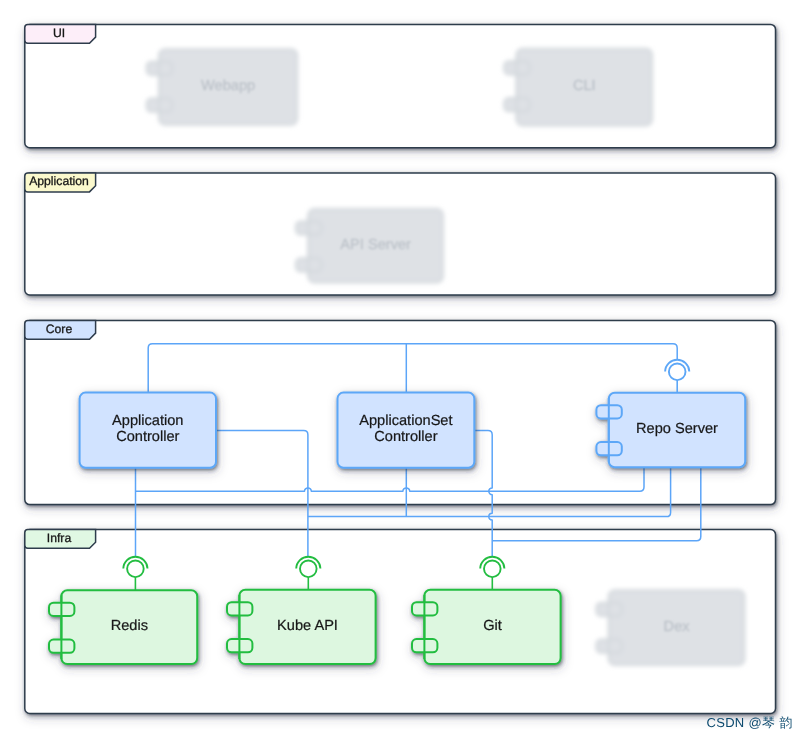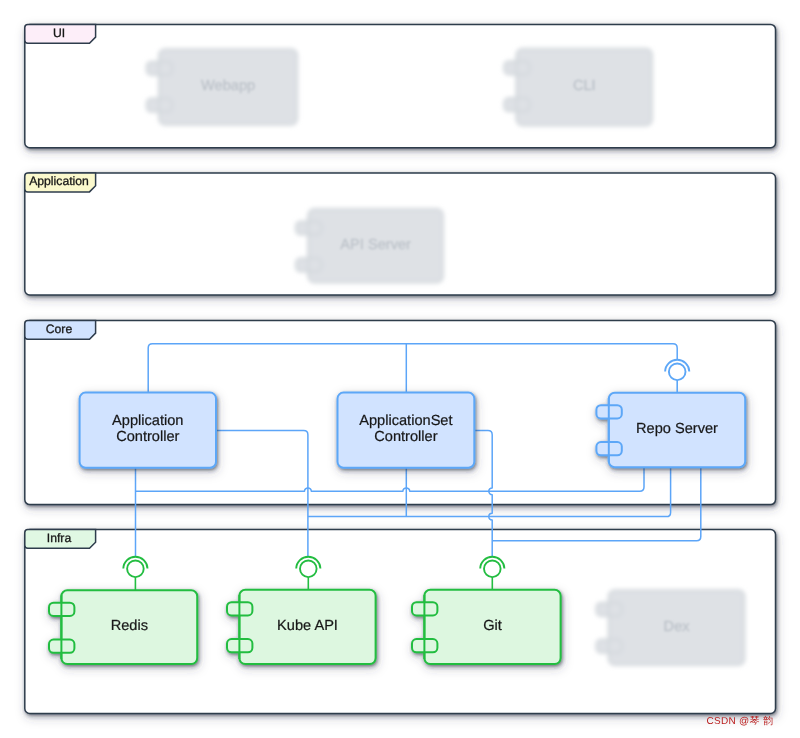--- a/index.html
+++ b/index.html
@@ -4,21 +4,21 @@
 <title>Argo CD Architecture</title>
 <style>
   html,body{margin:0;padding:0;background:#ffffff;}
   body{width:800px;height:738px;overflow:hidden;
        font-family:"Liberation Sans", sans-serif;
        -webkit-font-smoothing:antialiased;
        text-rendering:geometricPrecision;}
   #stage{position:relative;width:800px;height:738px;background:#ffffff;}
   svg.layer{position:absolute;left:0;top:0;width:800px;height:738px;
             shape-rendering:geometricPrecision;}
-  #wm{position:absolute;left:706.5px;top:714px;font-size:10px;color:#b91c1c;
+  #wm{position:absolute;left:706.5px;top:714px;font-size:13px;color:#0c4a6e;
       letter-spacing:0.3px;white-space:nowrap;font-family:"Liberation Sans",sans-serif;}
 </style>
 </head>
 <body>
 
 <div id="stage">
   <svg class="layer" id="svg" viewBox="0 0 800 738" xmlns="http://www.w3.org/2000/svg">
     <defs>
       <filter id="softshadow" x="-30%" y="-30%" width="170%" height="170%">
         <feDropShadow dx="1.0" dy="1.6" stdDeviation="1.5" flood-color="#2b3340" flood-opacity="0.55"></feDropShadow>

